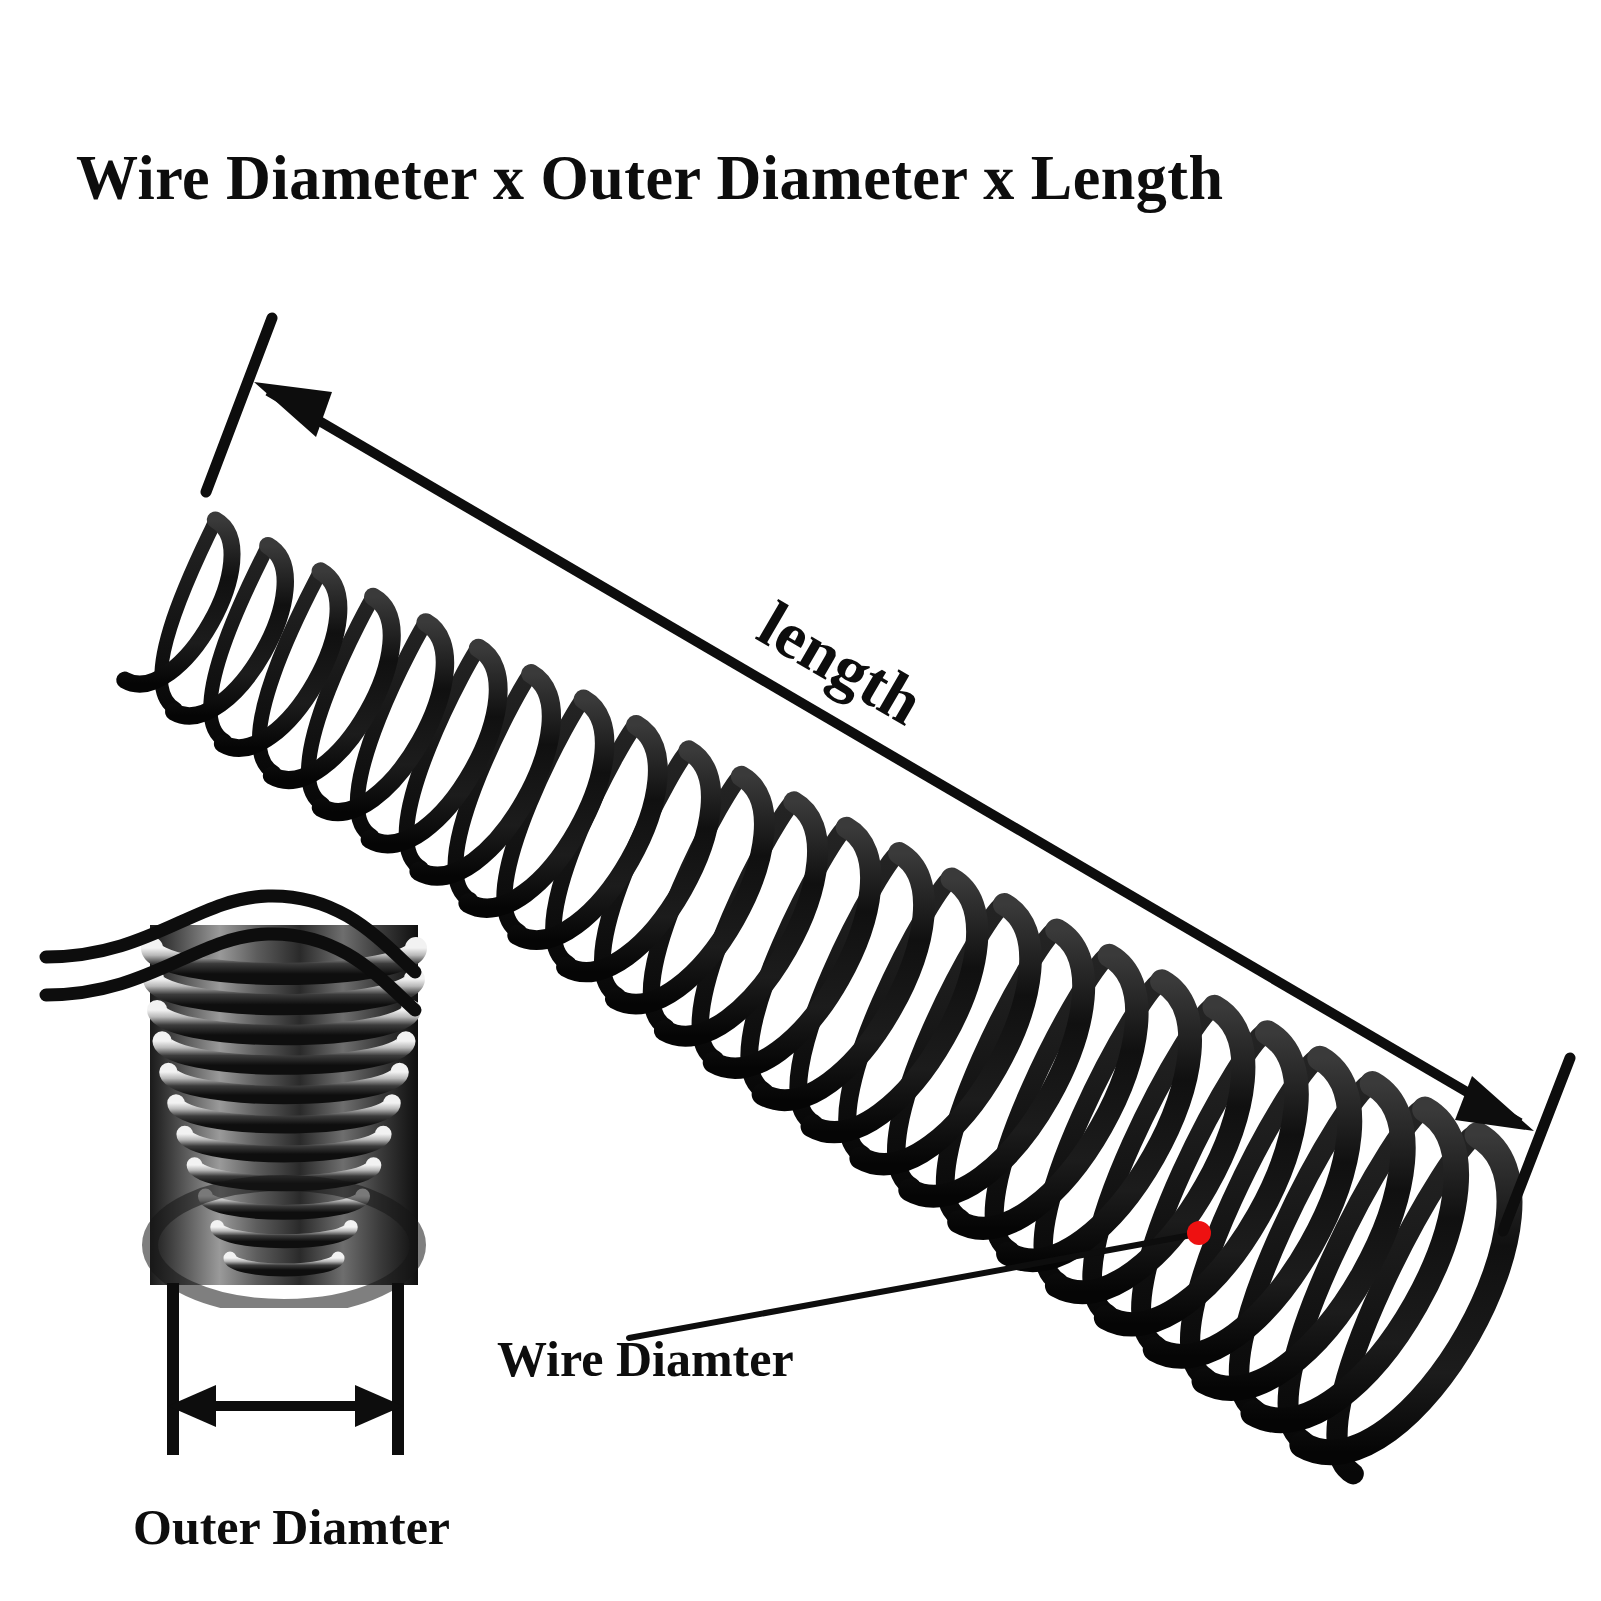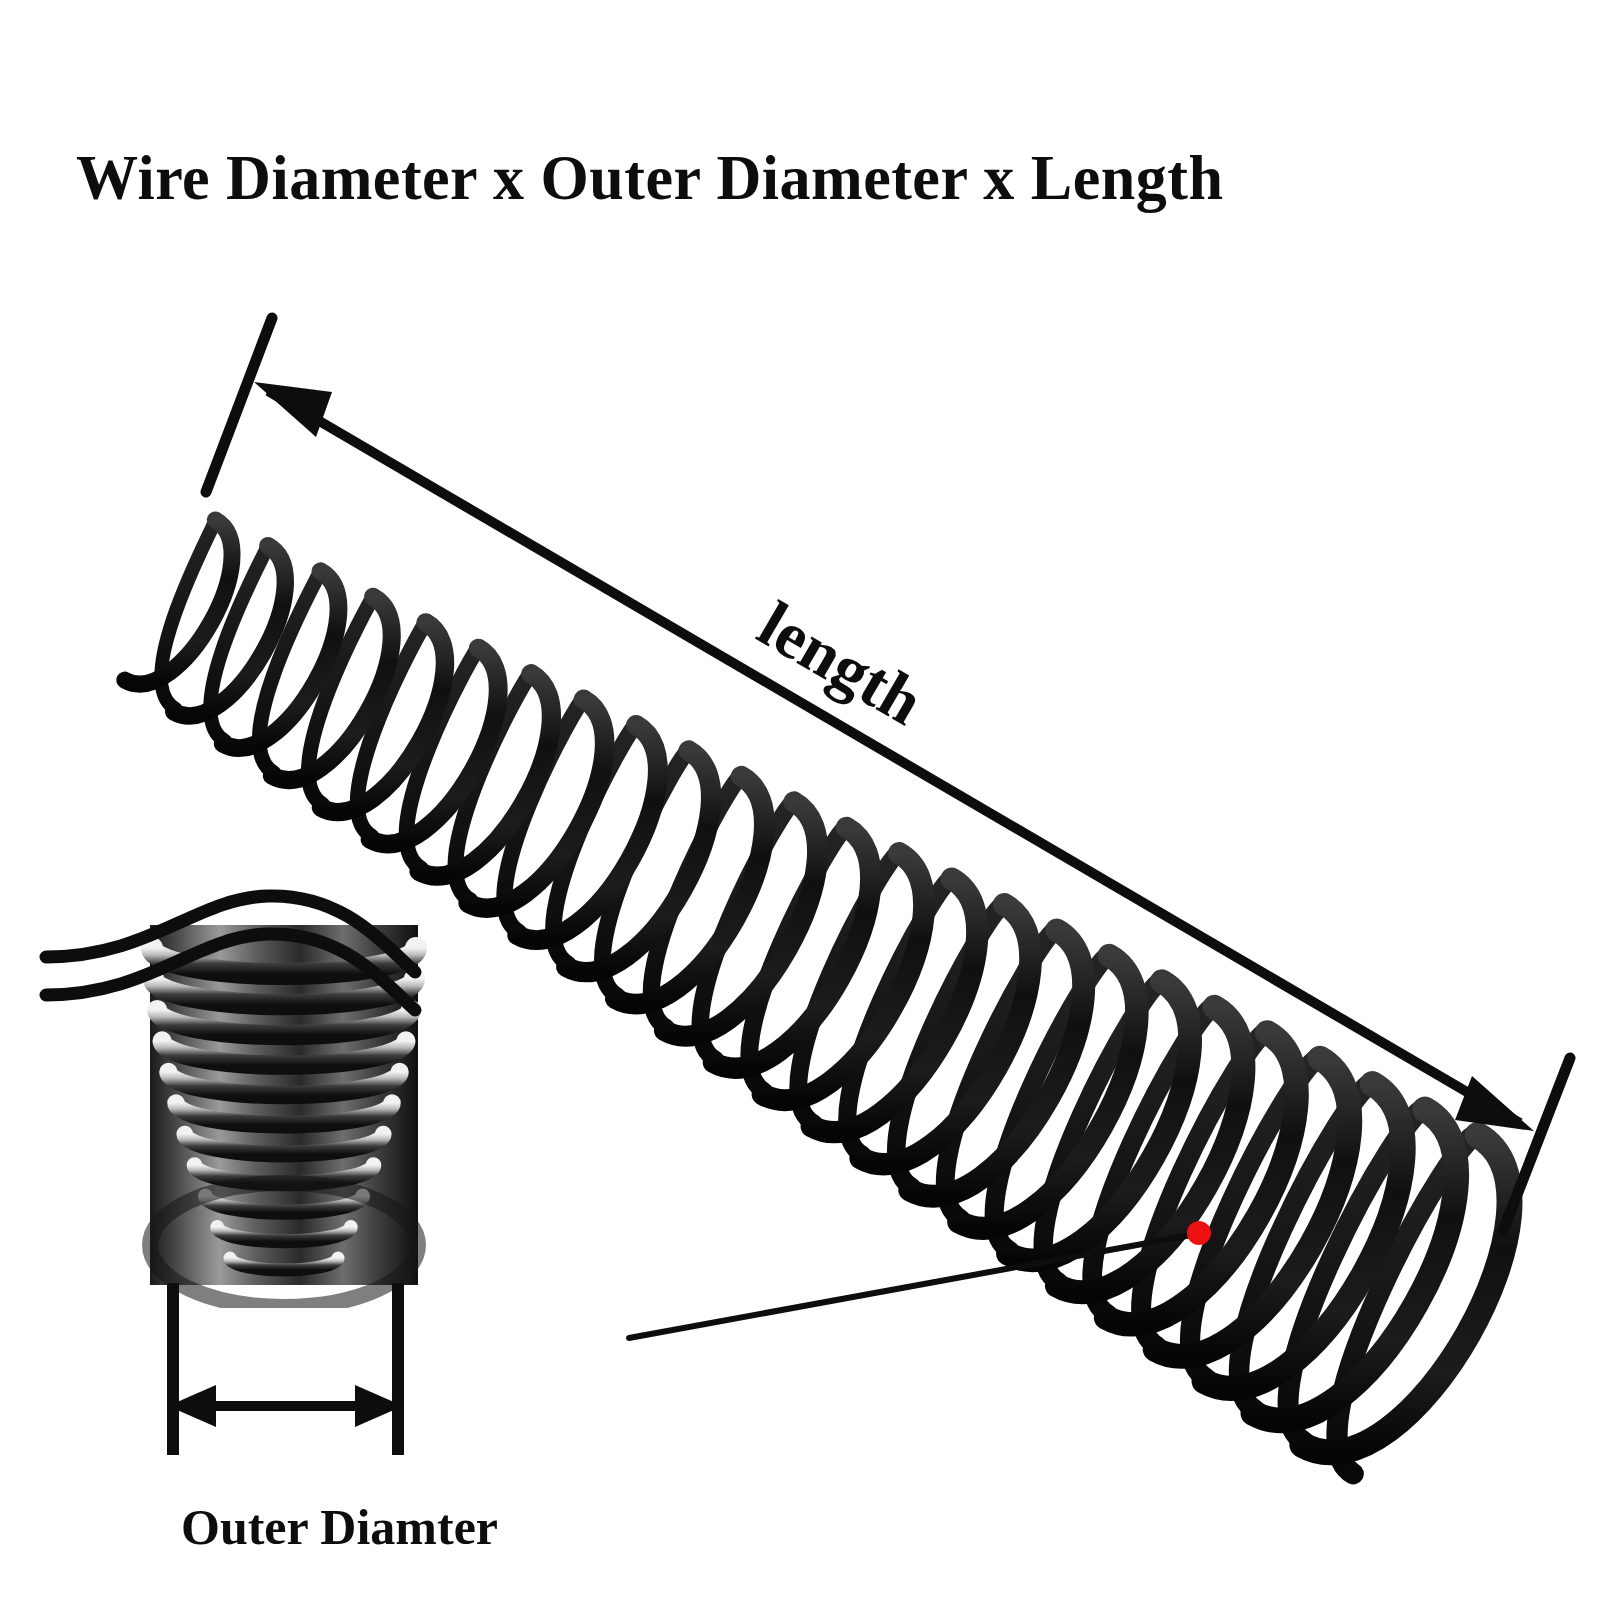--- a/index.html
+++ b/index.html
@@ -48,21 +48,20 @@
   }
   #wire-diameter-label {
     left: 497px;
     top: 1330px;
     font-size: 50px;
   }
   #outer-diameter-label {
     left: 133px;
     top: 1498px;
     font-size: 50px;
-    margin-left: 48px;
   }
 </style>
 </head>
 <body>
 
 <div id="canvas">
 
   <svg id="diagram-svg" viewBox="0 0 1601 1601">
     <defs>
 
@@ -207,16 +206,17 @@
       <line x1="180" y1="1406" x2="391" y2="1406" stroke-width="10" stroke-linecap="butt"></line>
       <polygon points="168,1406 216,1385 216,1427" stroke="none"></polygon>
       <polygon points="403,1406 355,1385 355,1427" stroke="none"></polygon>
     </g>
   </svg>
 
   <div class="txt" id="title-text">Wire Diameter x Outer Diameter x Length</div>
 
   <div class="txt" id="length-label">length</div>
 
+  <div class="txt" id="wire-diameter-label">Wire Diamter</div>
 
   <div class="txt" id="outer-diameter-label">Outer Diamter</div>
 
 </div>
 
 </body></html>

